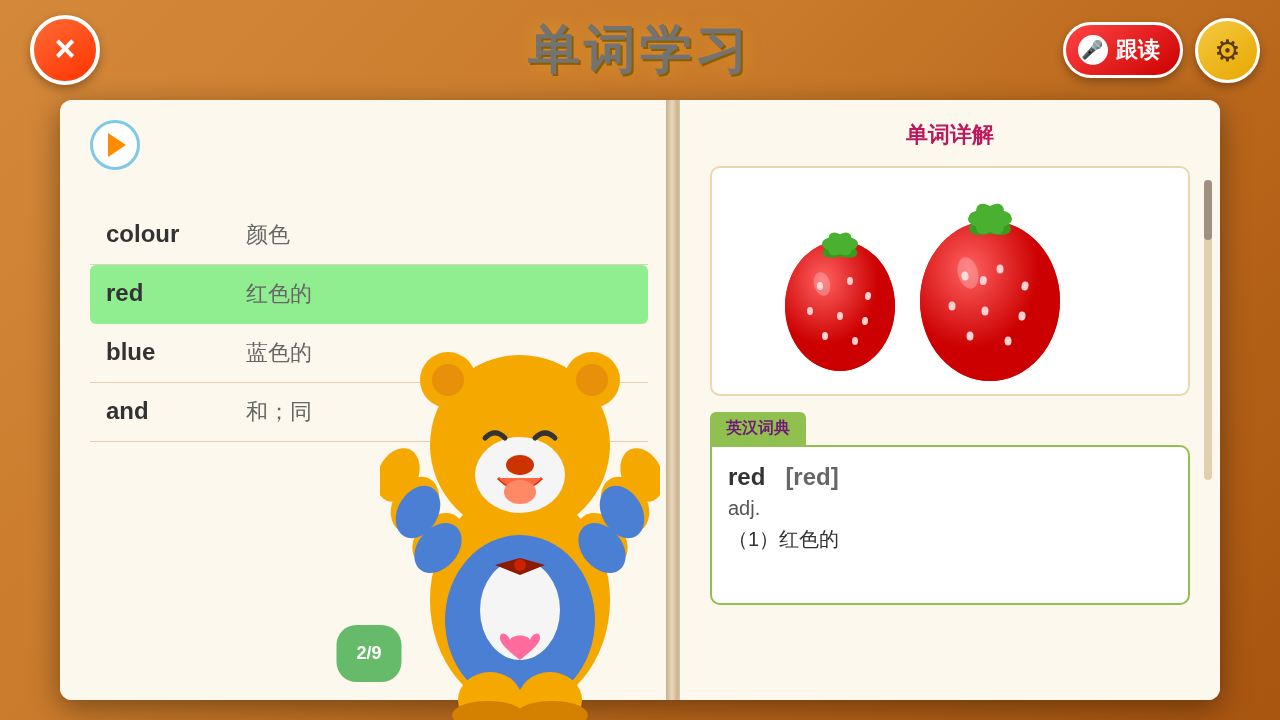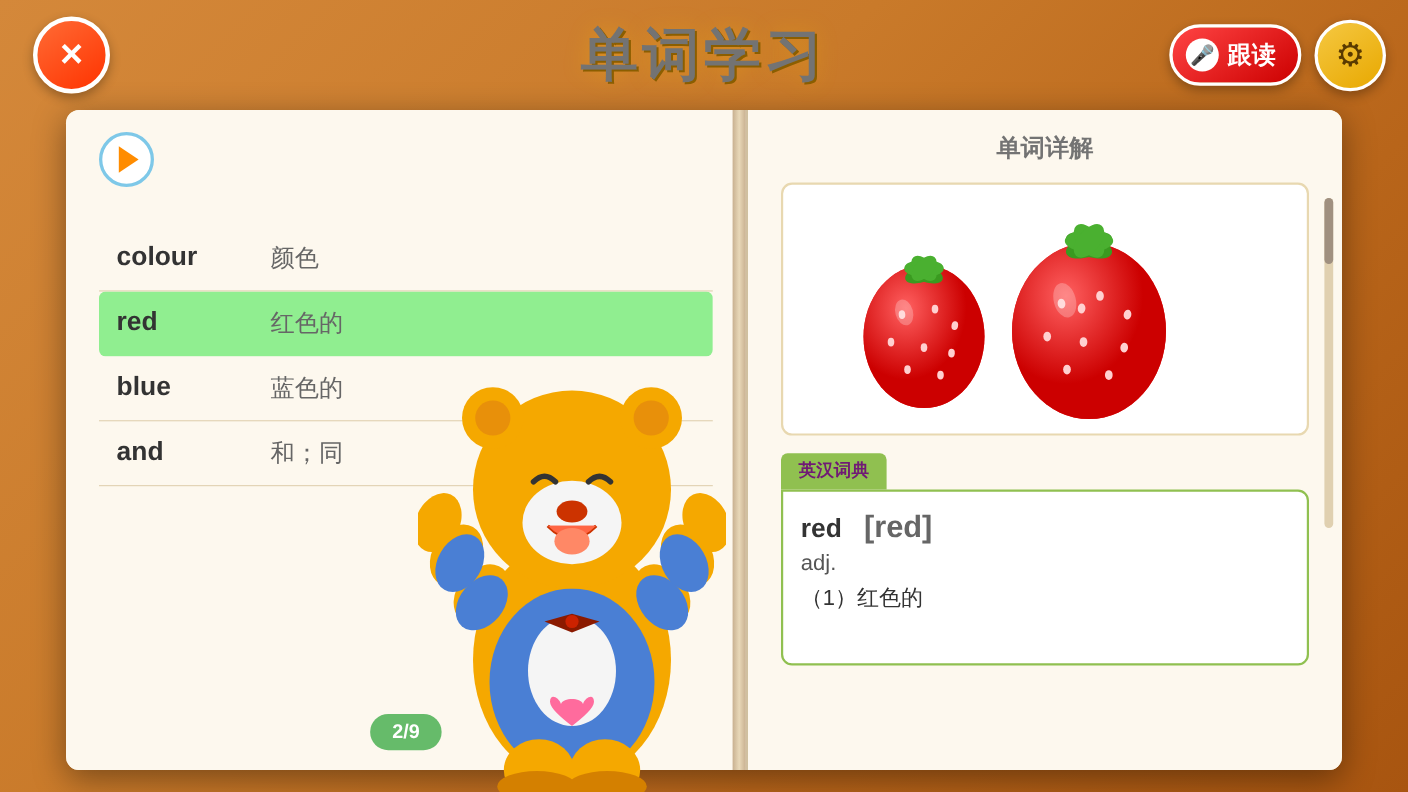--- a/index.html
+++ b/index.html
@@ -211,37 +211,37 @@
     
     .page-counter {
       position: absolute;
       bottom: 18px;
       left: 50%;
       transform: translateX(-50%);
       background: #66bb6a;
       color: white;
       font-size: 18px;
       font-weight: bold;
-      padding: 6px 20px;
+      padding: 18px 20px;
       border-radius: 20px;
     }
 
     
     .right-page {
       flex: 1;
       background: #fdf8ee;
       padding: 20px 30px;
       position: relative;
       display: flex;
       flex-direction: column;
     }
 
     .detail-title {
       font-size: 22px;
-      color: #737373;
+      color: #be185d;
       text-align: center;
       margin-bottom: 16px;
       font-weight: bold;
     }
 
     
     .image-box {
       background: white;
       border: 2px solid #e8d8b0;
       border-radius: 10px;
@@ -280,21 +280,21 @@
 
     .dict-word {
       font-size: 24px;
       font-weight: bold;
       color: #333;
       margin-bottom: 6px;
     }
 
     .dict-phonetic {
       color: #666;
-      font-size: 28px;
+      font-size: 24px;
     }
 
     .dict-pos {
       font-size: 20px;
       color: #555;
       margin-bottom: 6px;
     }
 
     .dict-def {
       font-size: 20px;

